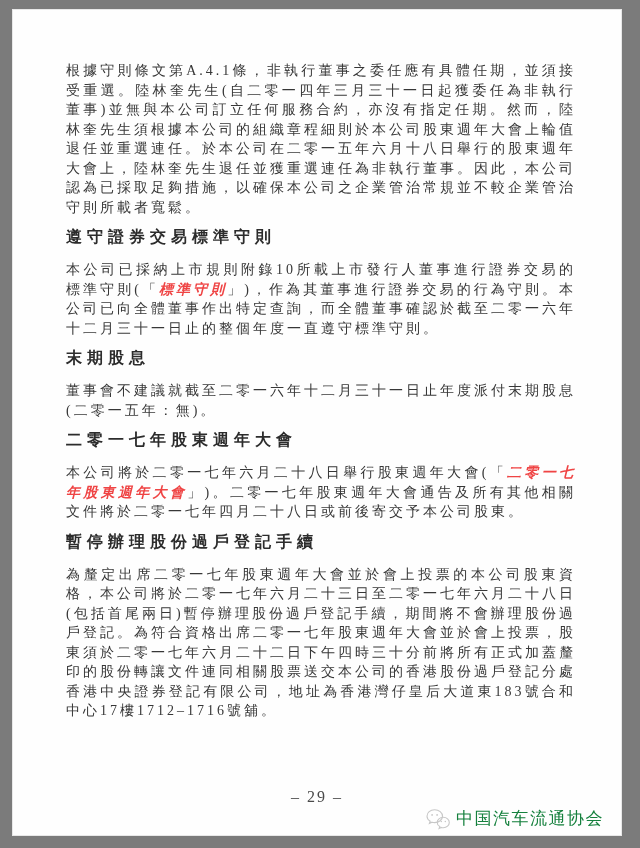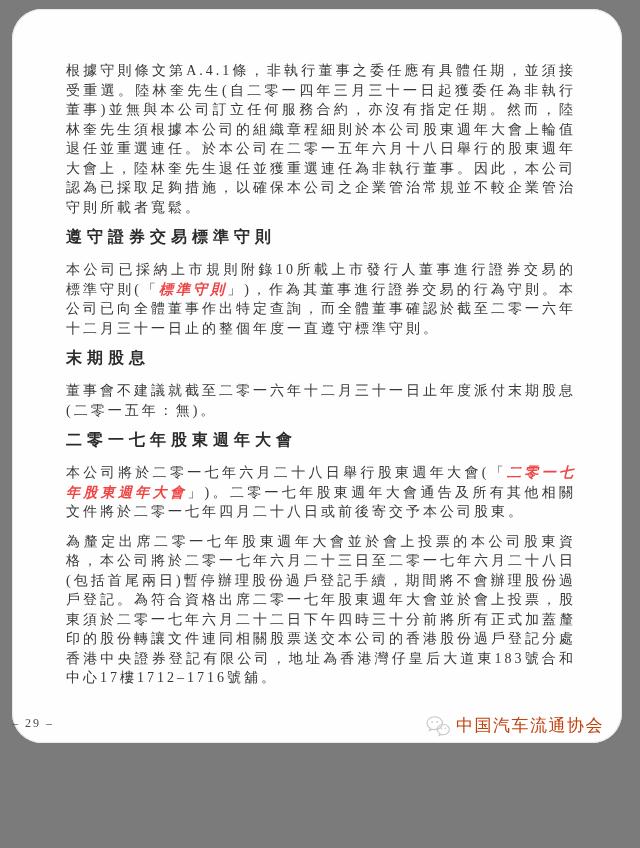--- a/index.html
+++ b/index.html
@@ -15,24 +15,23 @@
     position: relative;
     width: 640px;
     height: 848px;
     background: #7b7b7b;
   }
   .page {
     position: absolute;
     left: 12px;
     top: 9px;
     width: 610px;
-    height: 734px;
+    height: 827px;
     background: #fefefe;
     box-shadow: 0 0 0 1px #e8e8e8 inset;
-    border-radius: 30px;
   }
   .content {
     padding: 52px 46px 0 54px;
     color: #373737;
     font-size: 14px;
     line-height: 19.5px;
     letter-spacing: 3px;
     text-align: justify;
     text-justify: inter-ideograph;
   }
@@ -50,33 +49,34 @@
   }
   .bold-inline {
     font-weight: bold;
     color: #ef4444;
     font-style: italic;
   }
   .page-number {
     position: absolute;
     left: 0;
     right: 0;
-    bottom: 12px;
-    font-size: 12px;
+    bottom: 30px;
+    text-align: center;
+    font-size: 16px;
     letter-spacing: 2px;
     color: #4a4a4a;
   }
   .watermark {
     position: absolute;
     right: 18px;
     bottom: 6px;
     display: flex;
     align-items: center;
     gap: 5px;
-    color: #c2410c;
+    color: #15803d;
     font-size: 17px;
     letter-spacing: 1.5px;
     font-family: "Liberation Sans", "DejaVu Sans", sans-serif;
     white-space: nowrap;
   }
   .watermark svg {
     display: block;
   }
 </style>
 </head>
@@ -90,20 +90,21 @@
 
       <h2>遵守證券交易標準守則</h2>
       <p><span>本公司已採納上市規則附錄10所載上市發行人董事進行證券交易的標準守則(「</span><span class="bold-inline">標準守則</span><span>」)，作為其董事進行證券交易的行為守則。本公司已向全體董事作出特定查詢，而全體董事確認於截至二零一六年十二月三十一日止的整個年度一直遵守標準守則。</span></p>
 
       <h2>末期股息</h2>
       <p>董事會不建議就截至二零一六年十二月三十一日止年度派付末期股息(二零一五年：無)。</p>
 
       <h2>二零一七年股東週年大會</h2>
       <p><span>本公司將於二零一七年六月二十八日舉行股東週年大會(「</span><span class="bold-inline">二零一七年股東週年大會</span><span>」)。二零一七年股東週年大會通告及所有其他相關文件將於二零一七年四月二十八日或前後寄交予本公司股東。</span></p>
 
+      <h2>暫停辦理股份過戶登記手續</h2>
       <p>為釐定出席二零一七年股東週年大會並於會上投票的本公司股東資格，本公司將於二零一七年六月二十三日至二零一七年六月二十八日(包括首尾兩日)暫停辦理股份過戶登記手續，期間將不會辦理股份過戶登記。為符合資格出席二零一七年股東週年大會並於會上投票，股東須於二零一七年六月二十二日下午四時三十分前將所有正式加蓋釐印的股份轉讓文件連同相關股票送交本公司的香港股份過戶登記分處香港中央證券登記有限公司，地址為香港灣仔皇后大道東183號合和中心17樓1712–1716號舖。</p>
 
     </div>
 
     <div class="page-number">– 29 –</div>
 
     <div class="watermark">
       <span>
         <svg width="26" height="22" viewBox="0 0 26 22">
           <g fill="none" stroke="#c7c7c7" stroke-width="1.1">

